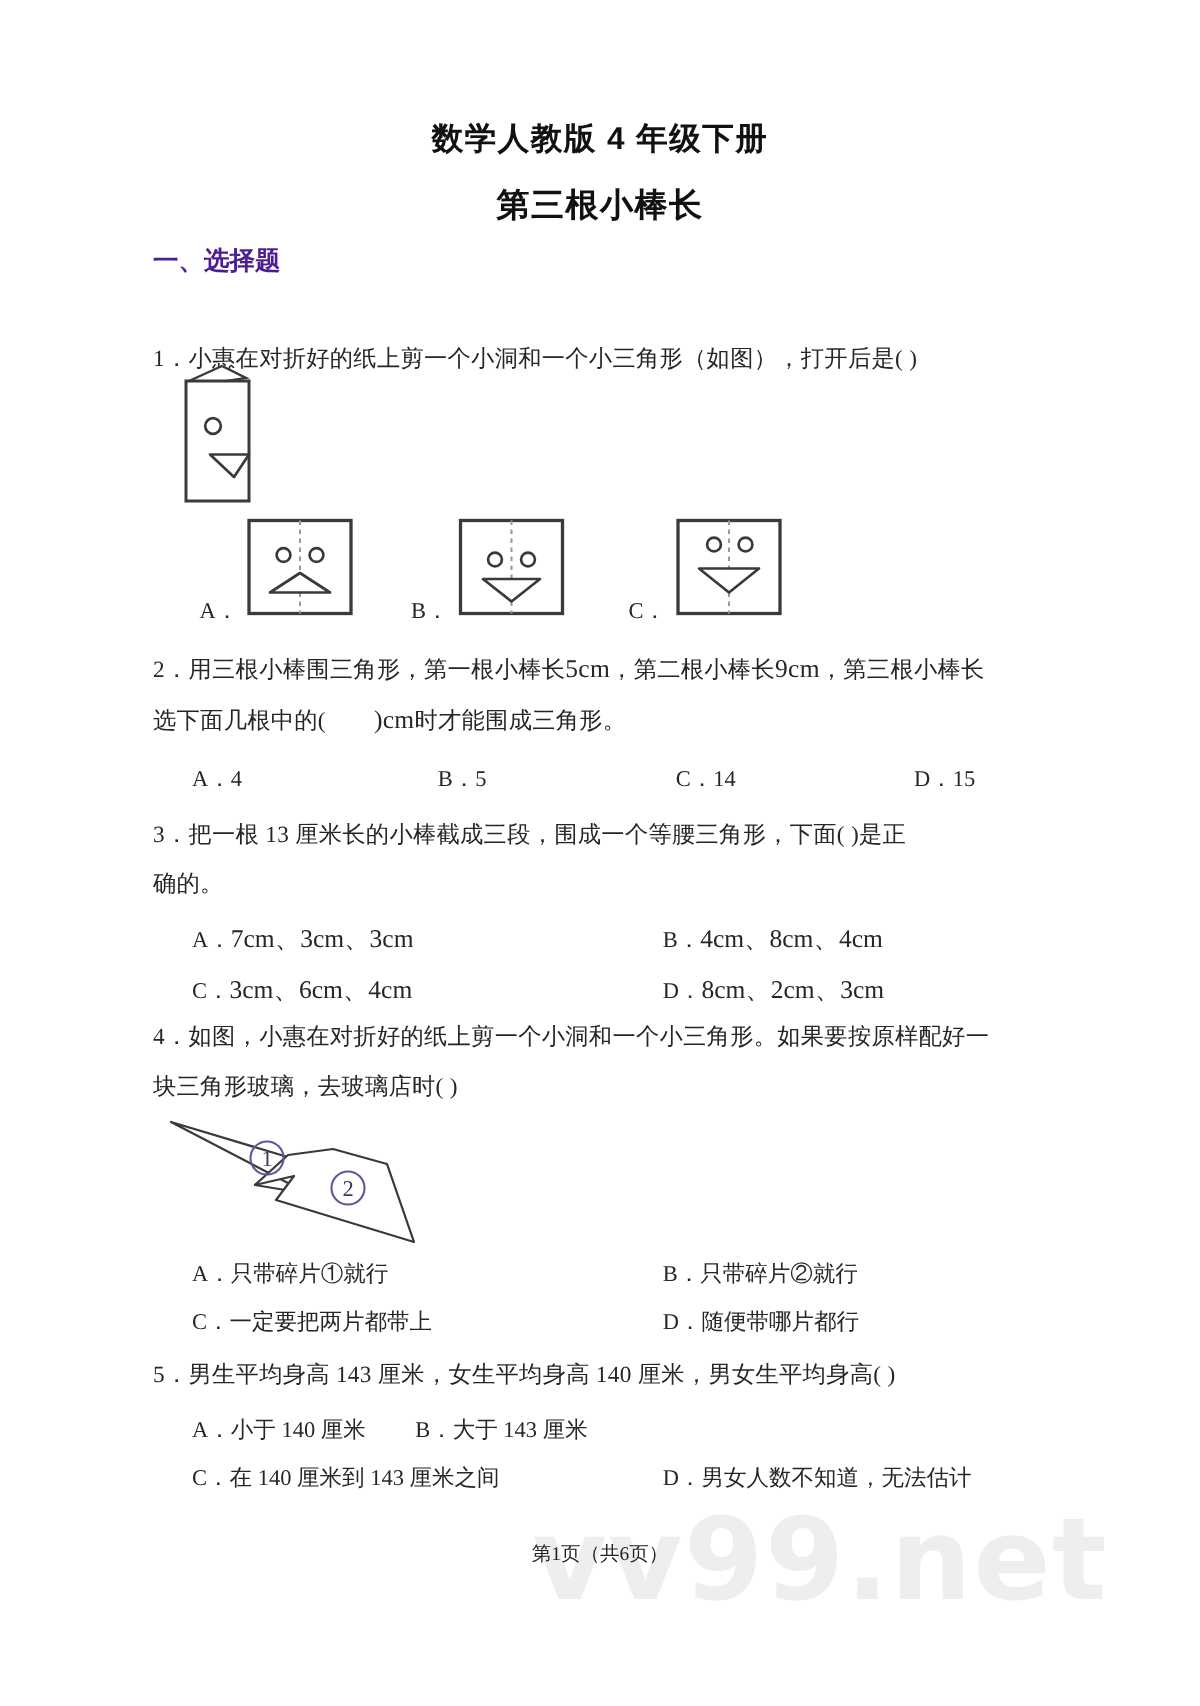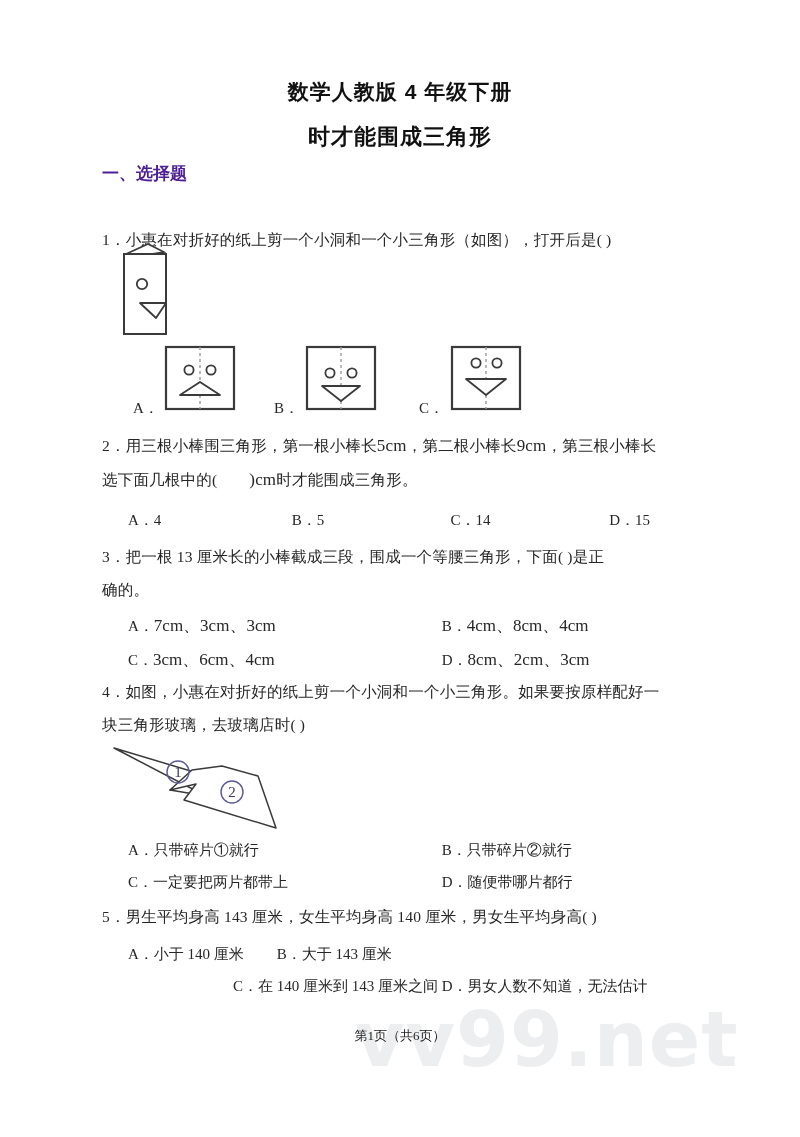--- a/index.html
+++ b/index.html
@@ -117,21 +117,21 @@
 </head>
 <body>
 
 <div class="page">
 
   <div class="watermark">vv99.net</div>
 
   <div class="content">
 
     <div class="doc-title-1">数学人教版 4 年级下册</div>
-    <div class="doc-title-2">时才能围成三角形</div>
+    <div class="doc-title-2">第三根小棒长</div>
     <div class="section-head">一、选择题</div>
 
     <div class="qtext" style="top:200px; left:102px;margin-top:28px;">
       <span class="qline"><span>1．</span><span>小惠在对折好的纸上剪一个小洞和一个小三角形（如图），打开后是(      )</span></span>
     </div>
 
     <div class="fig" style="top:238px; left:112px;">
       <svg width="80" height="105" viewBox="0 0 80 105">
 
         <path d="M14 16 L36 6 L52 14 L14 20 Z" fill="#fff" stroke="#3a3a3a" stroke-width="1.6"></path>
@@ -233,20 +233,20 @@
     </div>
 
     <div class="qtext" style="top:905px; left:102px;">
       <span class="qline"><span>5．</span><span>男生平均身高 143 厘米，女生平均身高 140 厘米，男女生平均身高(      )</span></span>
     </div>
     <div class="opt-row" style="top:942px; left:128px;">
       <span class="opt" style="width:145px;"><span>A．</span><span>小于 140 厘米</span></span>
       <span class="opt"><span>B．</span><span>大于 143 厘米</span></span>
     </div>
     <div class="opt-row" style="top:974px; left:128px;">
-      <span class="opt" style="width:310px;text-align:right;"><span>C．</span><span>在 140 厘米到 143 厘米之间</span></span>
+      <span class="opt" style="width:310px;"><span>C．</span><span>在 140 厘米到 143 厘米之间</span></span>
       <span class="opt"><span>D．</span><span>男女人数不知道，无法估计</span></span>
     </div>
 
     <div class="footer">第1页（共6页）</div>
 
   </div>
 </div>
 
 </body></html>

